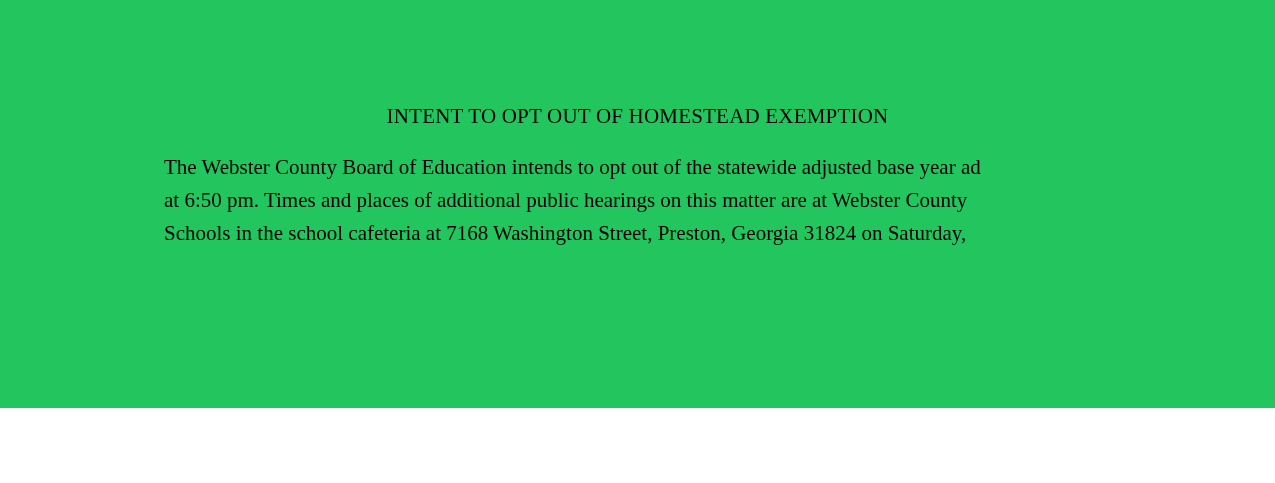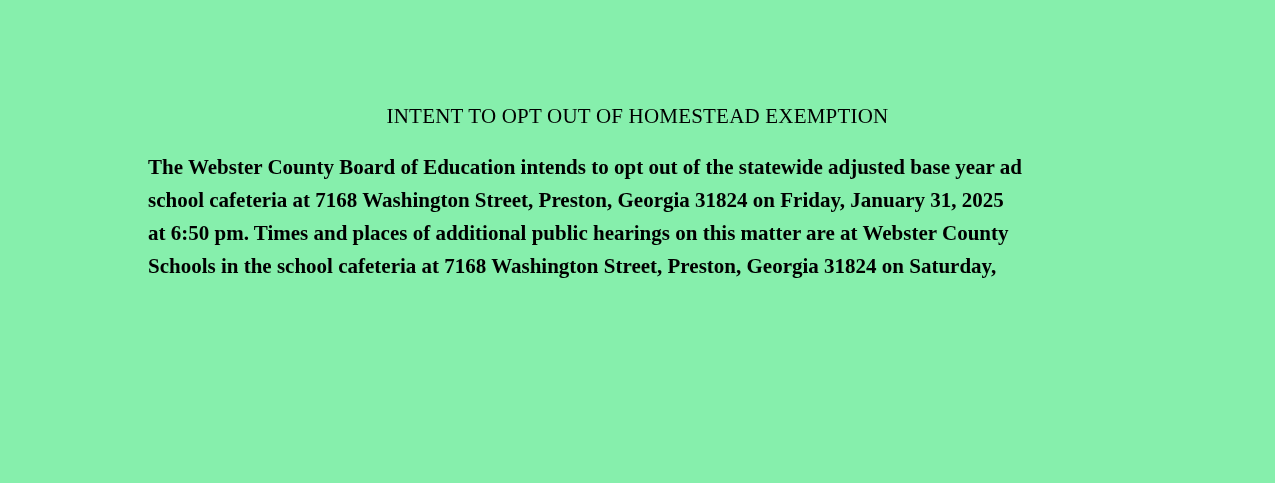--- a/index.html
+++ b/index.html
@@ -9,53 +9,51 @@
   }
   body {
     width: 1275px;
     height: 483px;
     font-family: "Liberation Serif", "DejaVu Serif", serif;
     color: #000000;
   }
   .page {
     position: relative;
     width: 1275px;
-    height: 483px;
-    background: #86efac;
+    height: 408px;
+    background: #22c55e;
     overflow: hidden;
   }
   .notice-title {
     position: absolute;
     top: 104px;
     left: 0;
     width: 100%;
     text-align: center;
     font-size: 21px;
     font-weight: normal;
     letter-spacing: 0.2px;
     white-space: nowrap;
   }
   .notice-body {
     position: absolute;
     top: 151px;
-    left: 148px;
+    left: 164px;
     width: 1010px;
     font-size: 21px;
     line-height: 33px;
-    font-weight: bold;
   }
   .notice-line {
     white-space: nowrap;
   }
 </style>
 </head>
 <body>
 
 <div class="page">
   <div class="notice-title">INTENT TO OPT OUT OF HOMESTEAD EXEMPTION</div>
 
   <div class="notice-body">
     <div class="notice-line">The Webster County Board of Education intends to opt out of the statewide adjusted base year ad</div>
-    <div class="notice-line">school cafeteria at 7168 Washington Street, Preston, Georgia 31824 on Friday, January 31, 2025</div>
     <div class="notice-line">at 6:50 pm. Times and places of additional public hearings on this matter are at Webster County</div>
     <div class="notice-line">Schools in the school cafeteria at 7168 Washington Street, Preston, Georgia 31824 on Saturday,</div>
   </div>
 </div>
 
 </body></html>

